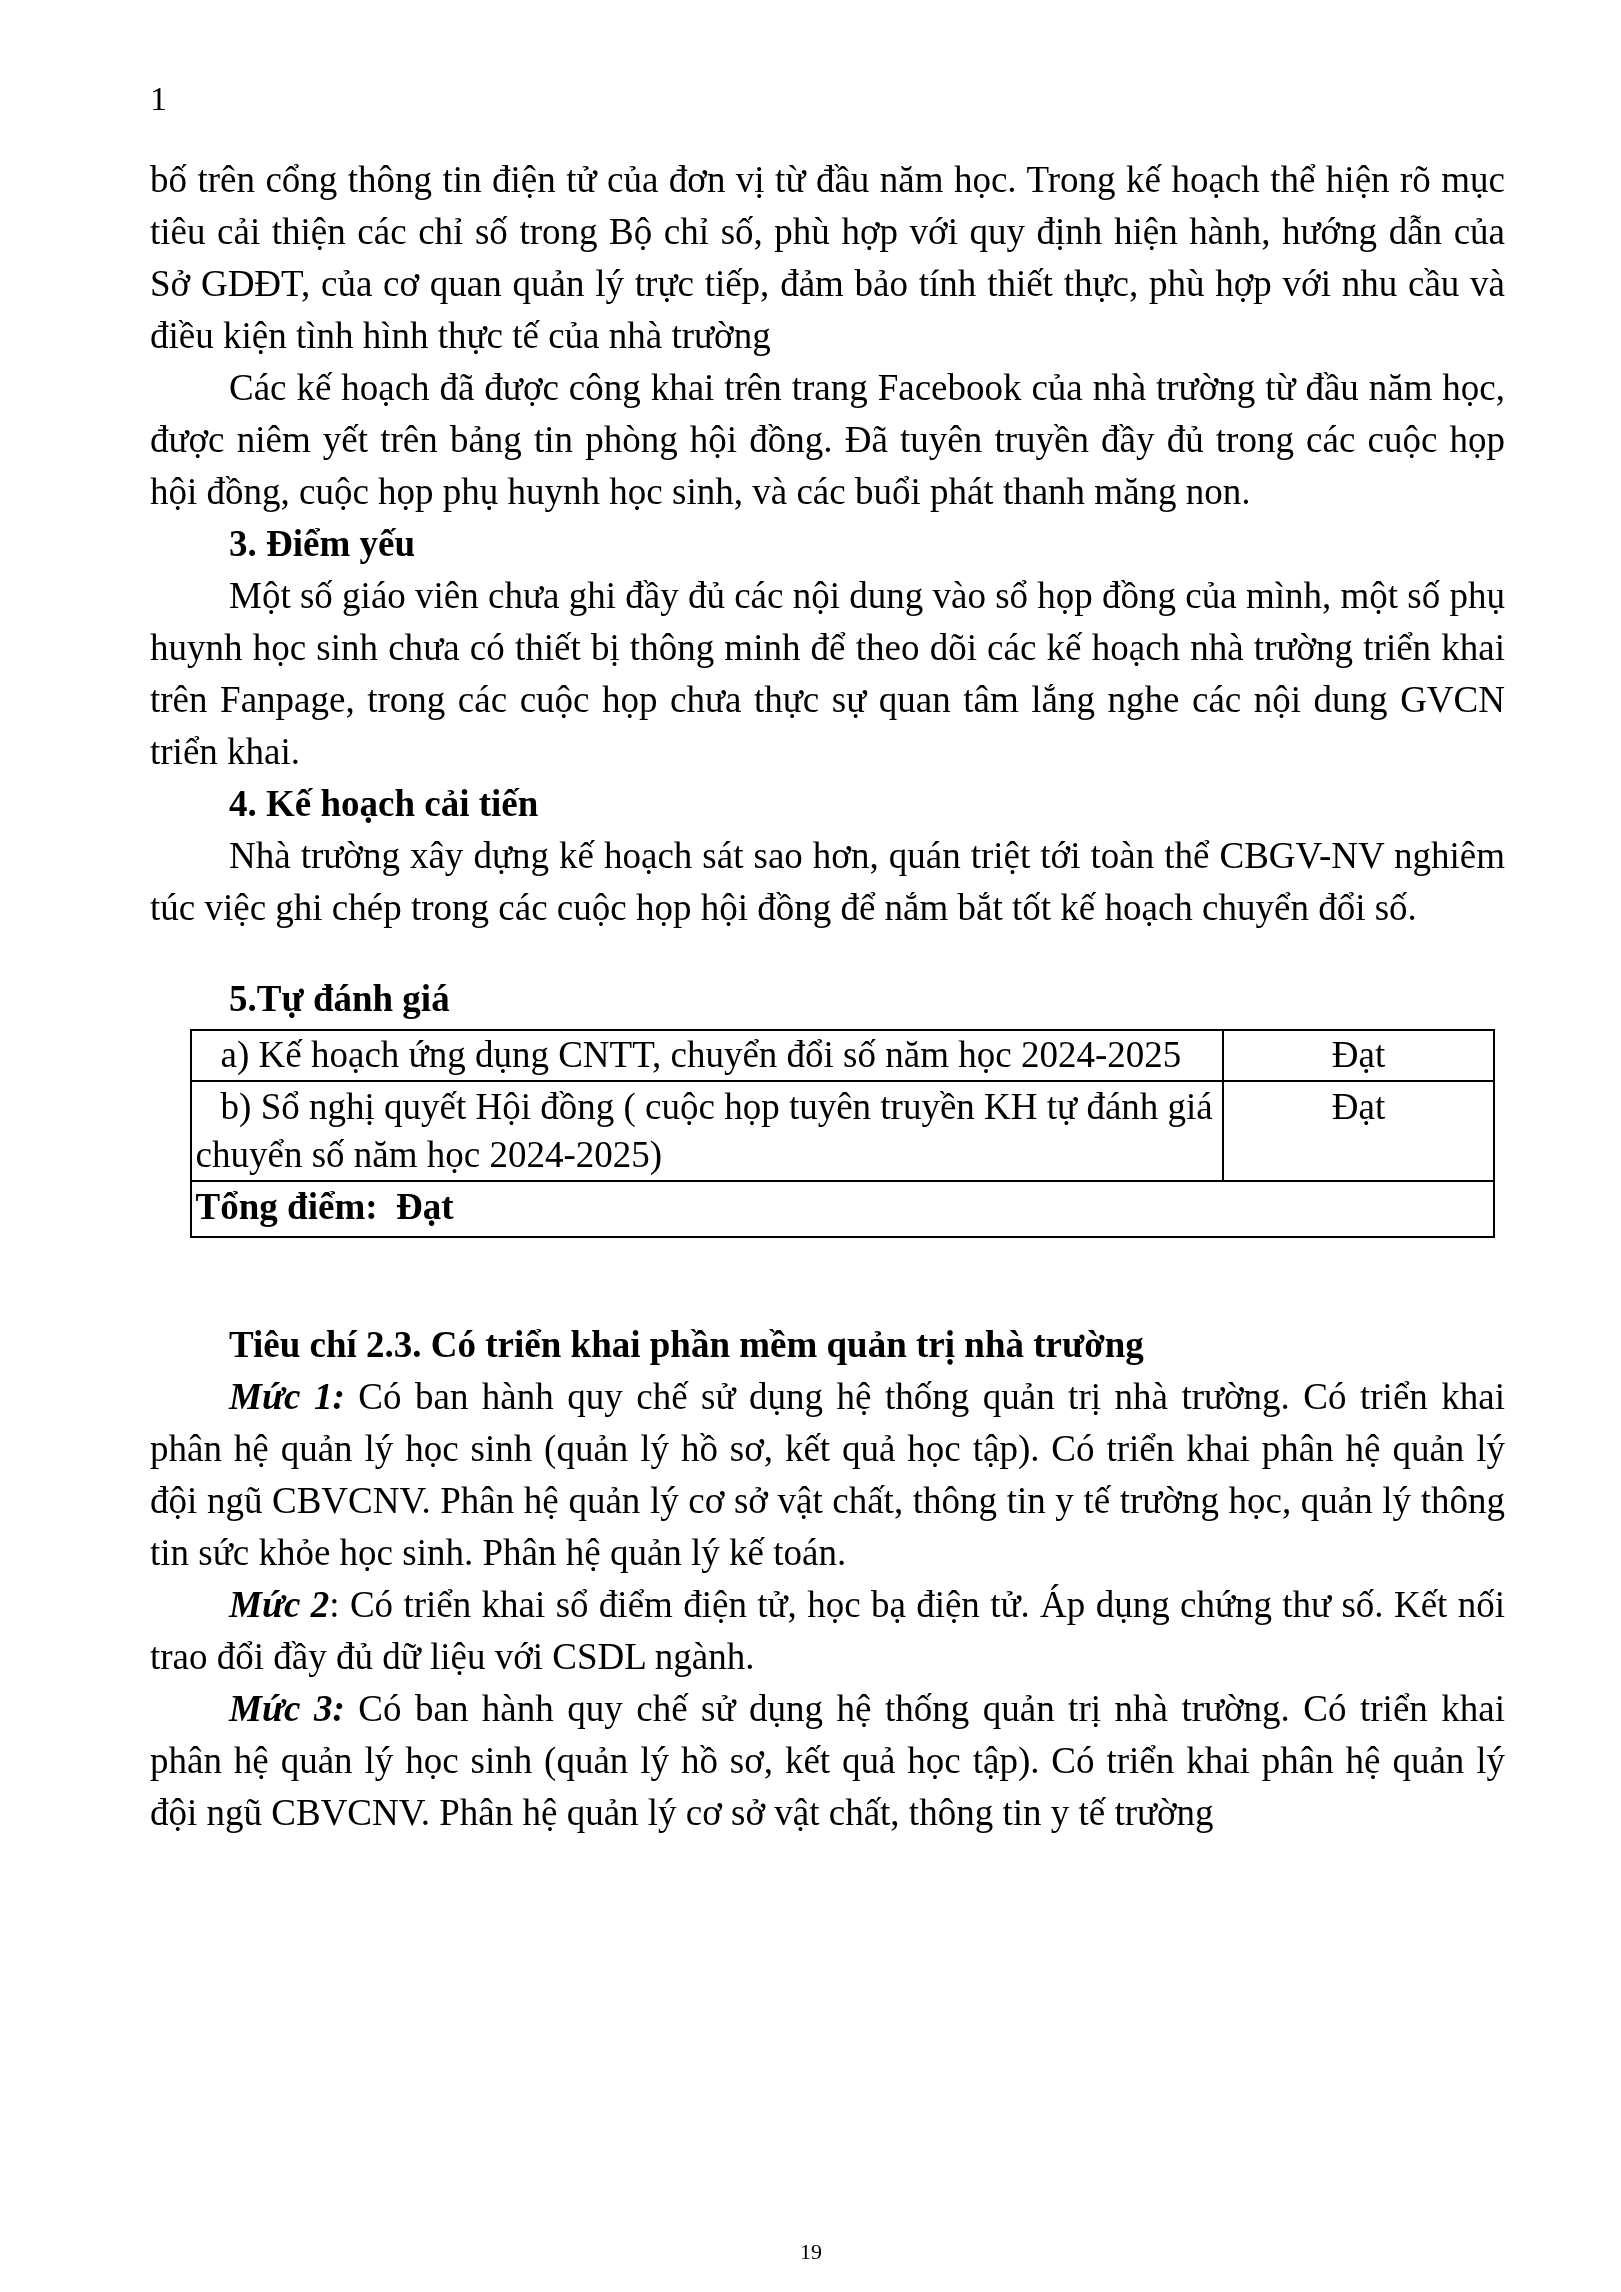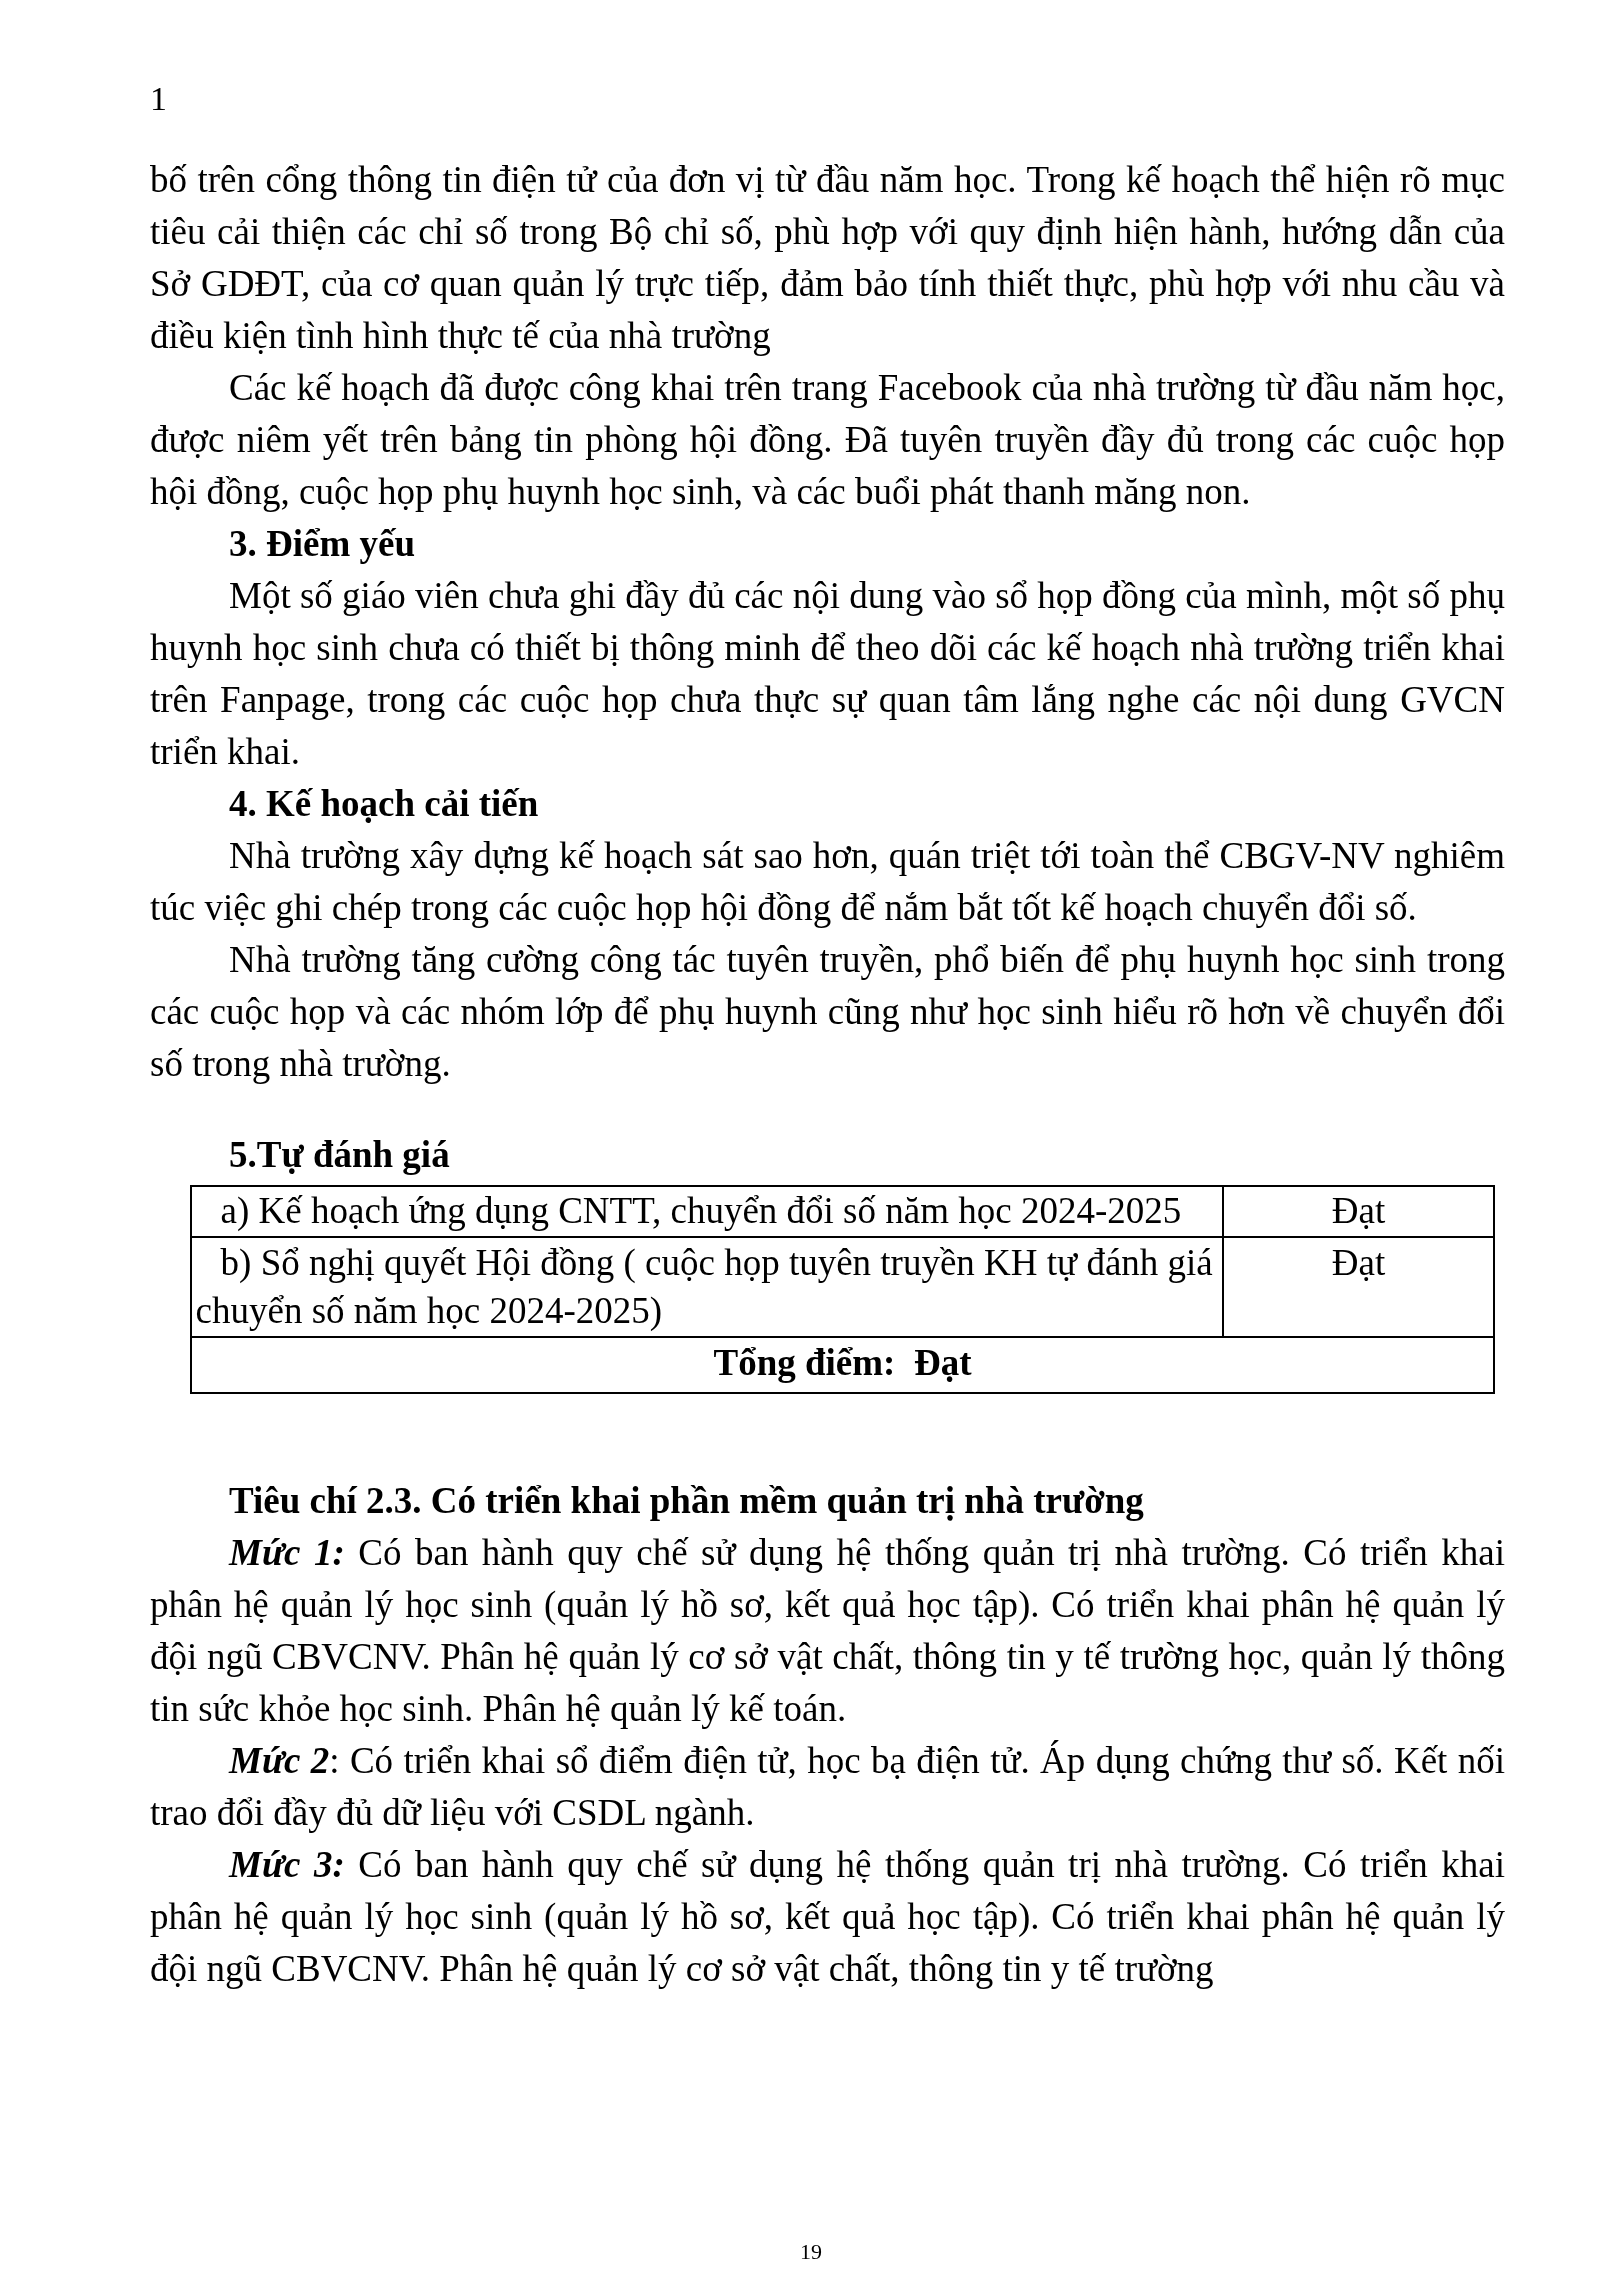--- a/index.html
+++ b/index.html
@@ -44,21 +44,20 @@
   }
   .score-table th, .score-table td {
     border: 2.7px solid #000000;
     padding: 0.9px 3.6px;
     vertical-align: top;
   }
   .score-table th { font-weight: bold; text-align: center; }
   .cell-label { text-align: left; text-indent: 25px; }
   .cell-score { text-align: center; margin-left: 32px; }
   .cell-total {
-    text-align: center;
     font-weight: bold;
     white-space: pre-wrap;
     height: 52px;
   }
   .criteria-heading { margin-top: 81px; }
   .pagenum-bottom {
     position: absolute;
     bottom: 19.7px;
     left: 0;
     right: 0;
@@ -80,21 +79,20 @@
     <p class="para indent">Các kế hoạch đã được công khai trên trang Facebook của nhà trường từ đầu năm học, được niêm yết trên bảng tin phòng hội đồng. Đã tuyên truyền đầy đủ trong các cuộc họp hội đồng, cuộc họp phụ huynh học sinh, và các buổi phát thanh măng non.</p>
 
     <p class="para indent bold">3. Điểm yếu</p>
 
     <p class="para indent">Một số giáo viên chưa ghi đầy đủ các nội dung vào sổ họp đồng của mình, một số phụ huynh học sinh chưa có thiết bị thông minh để theo dõi các kế hoạch nhà trường triển khai trên Fanpage, trong các cuộc họp chưa thực sự quan tâm lắng nghe các nội dung GVCN triển khai.</p>
 
     <p class="para indent bold">4. Kế hoạch cải tiến</p>
 
     <p class="para indent">Nhà trường xây dựng kế hoạch sát sao hơn, quán triệt tới toàn thể CBGV-NV nghiêm túc việc ghi chép trong các cuộc họp hội đồng để nắm bắt tốt kế hoạch chuyển đổi số.</p>
 
-    <p class="para indent">Nhà trường tăng cường công tác tuyên truyền, phổ biến để phụ huynh học sinh trong các cuộc họp và các nhóm lớp để phụ huynh cũng như học sinh hiểu rõ hơn về chuyển đổi số trong nhà trường.</p>
 
     <p class="para indent bold self-heading">5.Tự đánh giá</p>
 
     <table class="score-table">
       <colgroup>
         <col style="width:1032px">
         <col style="width:271px">
       </colgroup>
       <tbody>
       <tr>

